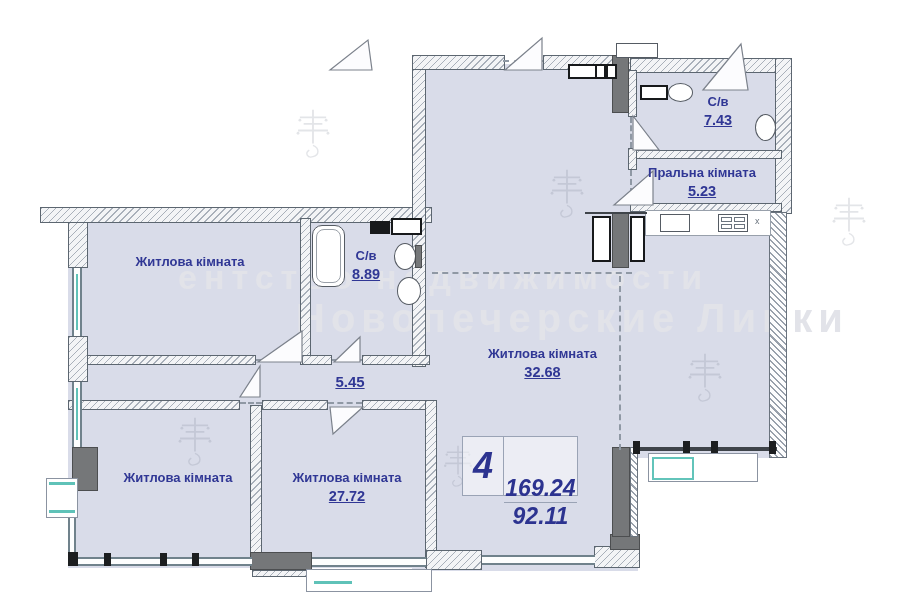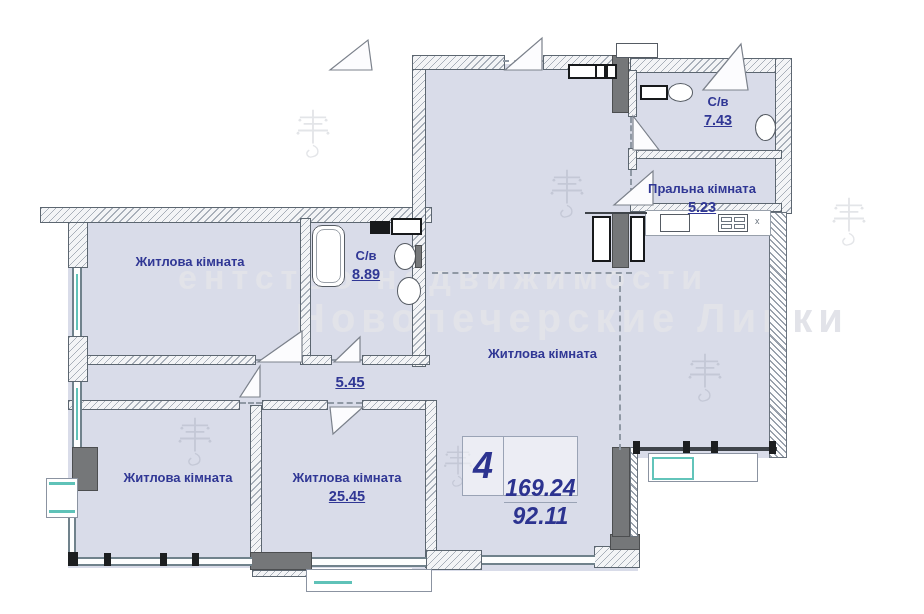--- a/index.html
+++ b/index.html
@@ -200,45 +200,46 @@
       <polygon points="334,362 360,337 360,362"></polygon>
       <polygon points="330,407 363,407 333,434"></polygon>
       <polygon points="260,366 260,397 240,397"></polygon>
     </g>
   </svg>
 
   <div class="rlabel" style="left:687px;top:94px;width:62px">
     <div class="rname">С/в</div>
     <div class="rarea">7.43</div>
   </div>
-  <div class="rlabel" style="left:622px;top:181px;width:160px">
+  <div class="rlabel" style="left:622px;top:165px;width:160px">
     <div class="rname">Пральна кімната</div>
     <div class="rarea">5.23</div>
   </div>
   <div class="rlabel" style="left:108px;top:254px;width:164px">
     <div class="rname">Житлова кімната</div>
   </div>
   <div class="rlabel" style="left:338px;top:248px;width:56px">
     <div class="rname">С/в</div>
     <div class="rarea">8.89</div>
   </div>
   <div class="rlabel" style="left:460px;top:346px;width:165px">
     <div class="rname">Житлова кімната</div>
+    <div class="rarea">32.68</div>
   </div>
   <div class="rlabel" style="left:627px;top:318px;width:160px">
   </div>
   <div class="rlabel" style="left:312px;top:372px;width:76px">
     <div class="rarea" style="font-size:15px">5.45</div>
   </div>
   <div class="rlabel" style="left:96px;top:470px;width:164px">
     <div class="rname">Житлова кімната</div>
   </div>
   <div class="rlabel" style="left:265px;top:470px;width:164px">
     <div class="rname">Житлова кімната</div>
-    <div class="rarea">25.45</div>
+    <div class="rarea">27.72</div>
   </div>
 
   <div class="ibox">
     <div class="ibox-left">4</div>
     <div class="ibox-right">
       <div class="ibox-cell top">169.24</div>
       <div class="ibox-cell">92.11</div>
     </div>
   </div>
 

